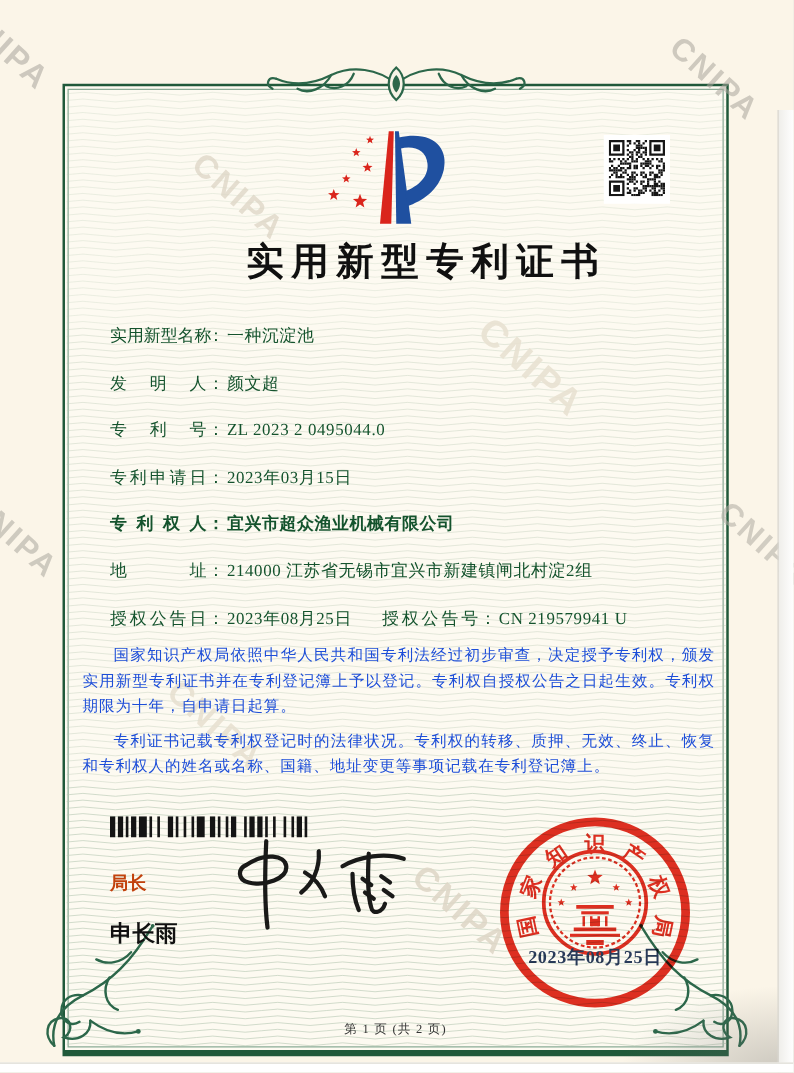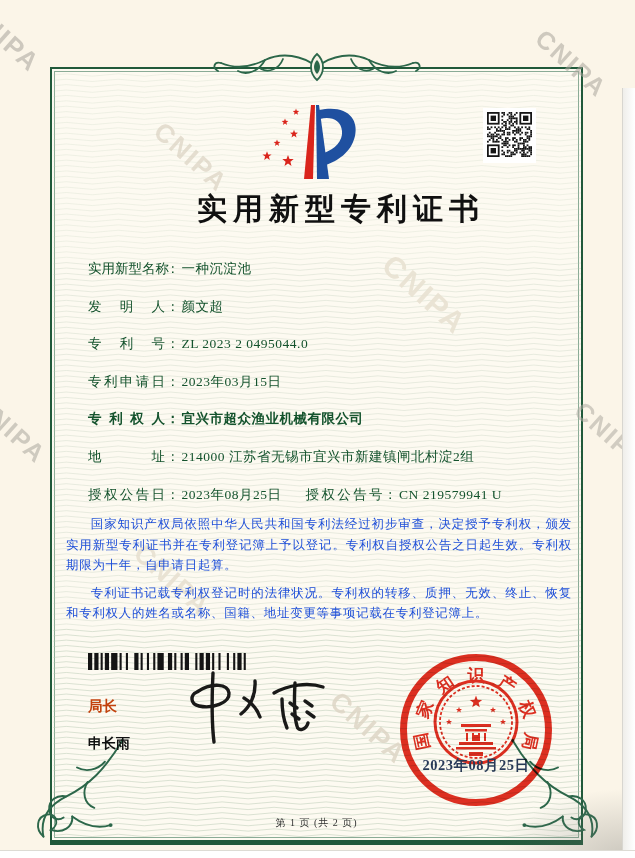--- a/index.html
+++ b/index.html
@@ -71,21 +71,21 @@
   
   .barcode{position:absolute; left:88px; top:653px; z-index:3;}
   .director-title{
     position:absolute; left:88px; top:697px; z-index:3;
     font-family:"Liberation Sans","DejaVu Sans",sans-serif;
     font-size:14.5px; font-weight:bold; color:#c2410c;
   }
   .director-name{
     position:absolute; left:88px; top:735px; z-index:3;
     font-family:"Liberation Sans","DejaVu Sans",sans-serif;
-    font-size:14px; font-weight:bold; color:#111;
+    font-size:18px; font-weight:bold; color:#111;
   }
   .sig{position:absolute; left:182px; top:668px; z-index:4; mix-blend-mode:multiply;}
 
   .seal{
     position:absolute; left:400px; top:654px; width:152px; height:152px;
     border:7px solid var(--red,#de2516); border-radius:50%;
     z-index:4; mix-blend-mode:multiply; opacity:.95;
   }
   .emblem{position:absolute; left:23px; top:15px;}
   .seal-char{

